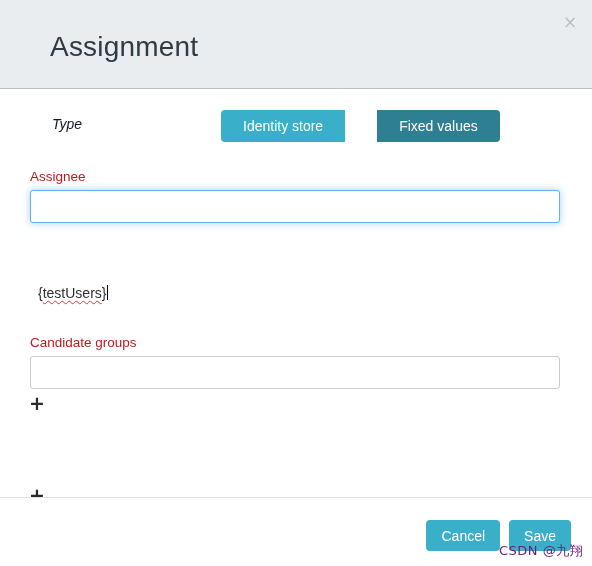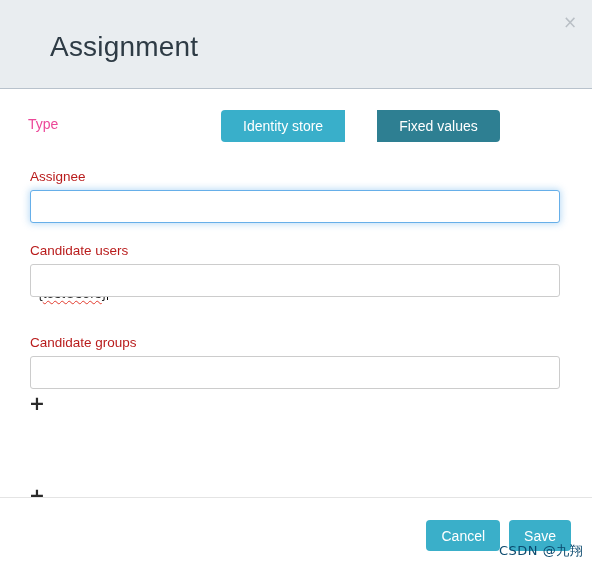--- a/index.html
+++ b/index.html
@@ -69,24 +69,25 @@
   
   .type-row {
     position: absolute;
     left: 0;
     top: 21px;
     width: 592px;
     height: 34px;
   }
   .type-label {
     position: absolute;
-    left: 28px;
+    left: 52px;
     top: 6px;
     font-size: 14px;
-    color: #ec4899;
+    color: #0f172a;
+    font-style: italic;
   }
   .btn-group {
     position: absolute;
     left: 221px;
     top: 0;
     display: flex;
   }
   .toggle-btn {
     height: 32px;
     padding: 14px 22px;
@@ -234,21 +235,21 @@
     display: flex;
     align-items: center;
     justify-content: center;
   }
 
   .watermark {
     position: absolute;
     left: 499px;
     top: 542px;
     font-size: 13px;
-    color: #0c4a6e;
+    color: #701a75;
     letter-spacing: 0.5px;
     white-space: nowrap;
     user-select: none;
     font-family: "DejaVu Sans", sans-serif;
   }
 </style>
 </head>
 <body>
 
 <div class="dialog">
@@ -269,24 +270,20 @@
     </div>
 
     <div class="field" style="top:80px;">
       <label class="field-label">Assignee</label>
       <input class="field-input focused" type="text" placeholder="" style="">
     </div>
     <div class="assignee-value">
       <span>{</span><span class="squiggle">testUsers</span><span>}</span><span class="caret"></span>
     </div>
 
-    <div class="field" style="top:154px;">
-      <label class="field-label">Candidate users</label>
-      <input class="field-input" type="text" placeholder="" style="">
-    </div>
     <div class="plus-btn" style="top:305px;">+</div>
 
     <div class="field" style="top:246px;">
       <label class="field-label">Candidate groups</label>
       <input class="field-input" type="text" placeholder="" style="">
     </div>
     <div class="plus-btn" style="top:397px;">+</div>
 
     <div class="checkbox-row">
       <div class="checkbox-box"></div>

